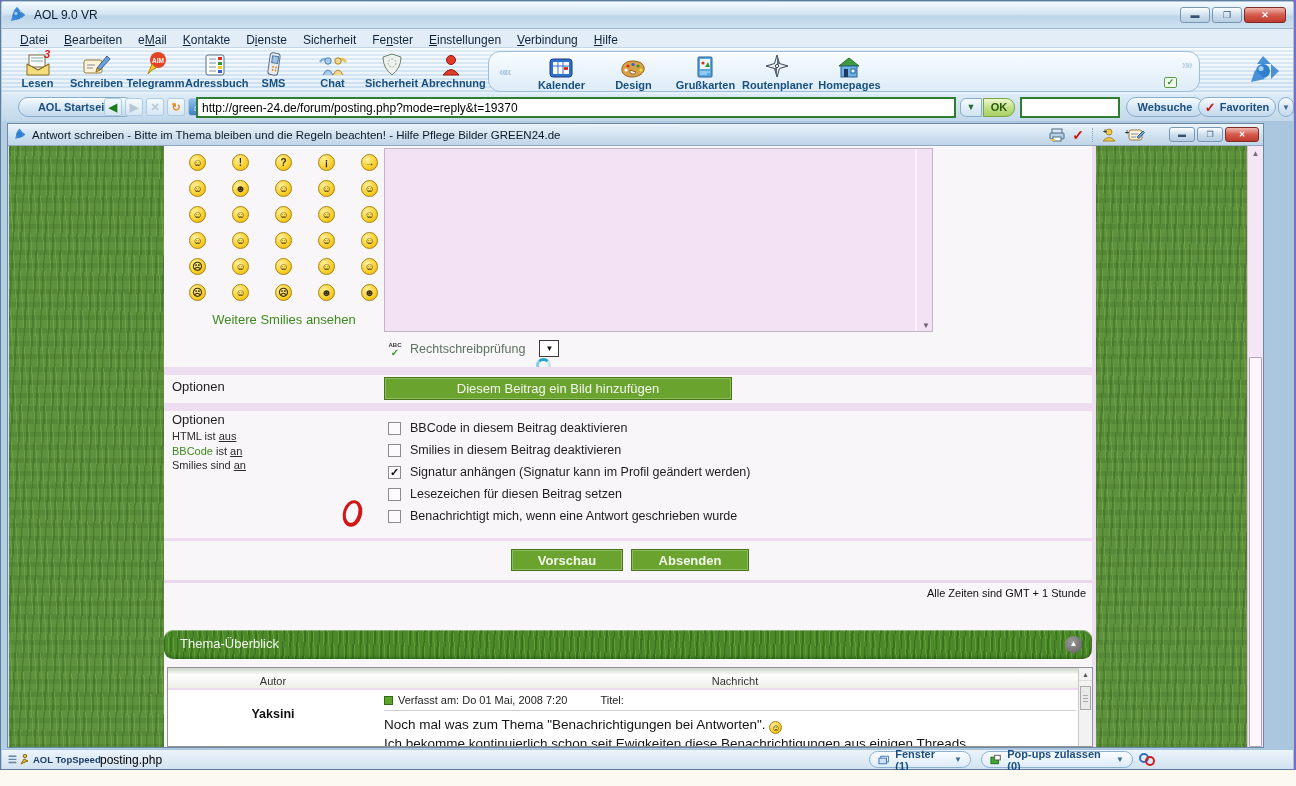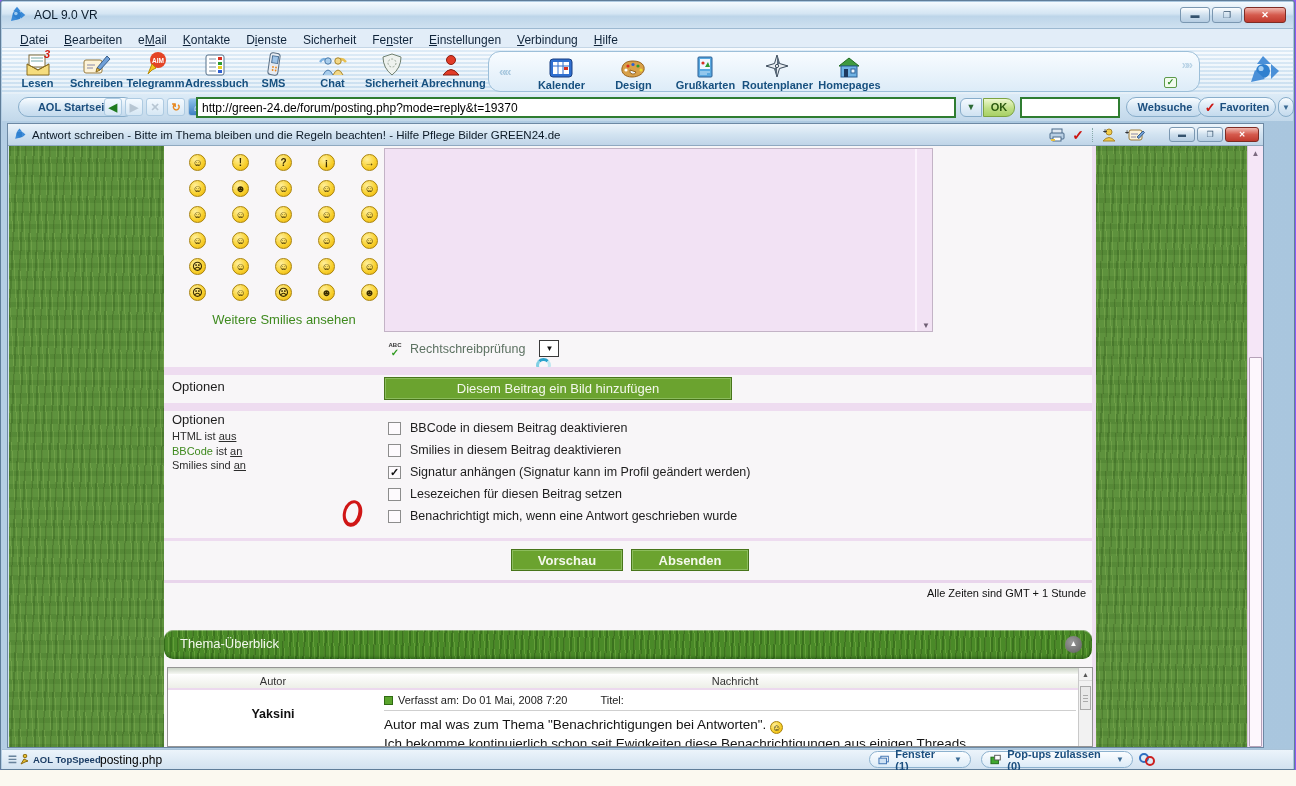--- a/index.html
+++ b/index.html
@@ -525,21 +525,21 @@
             <div class="tbody">
               <div class="td-autor">Yaksini</div>
               <div class="td-msg">
                 <div class="meta">
                   <span class="gsq"></span>
                   <span>Verfasst am: Do 01 Mai, 2008 7:20</span>
                   <span class="title-label">Titel:</span>
                 </div>
                 <hr class="mline">
                 <div class="pbody">
-                  <span>Autor mal was zum Thema "Benachrichtigungen bei Antworten".</span>
+                  <span>Noch mal was zum Thema "Benachrichtigungen bei Antworten".</span>
                   <span class="mini-smiley">☺</span><br>
                   <span>Ich bekomme kontinuierlich schon seit Ewigkeiten diese Benachrichtigungen aus einigen Threads</span>
                 </div>
               </div>
             </div>
             <div class="tscroll">
               <div class="ts-up">▲</div>
               <div class="ts-thumb">
                   <i></i>
                   <i></i>

